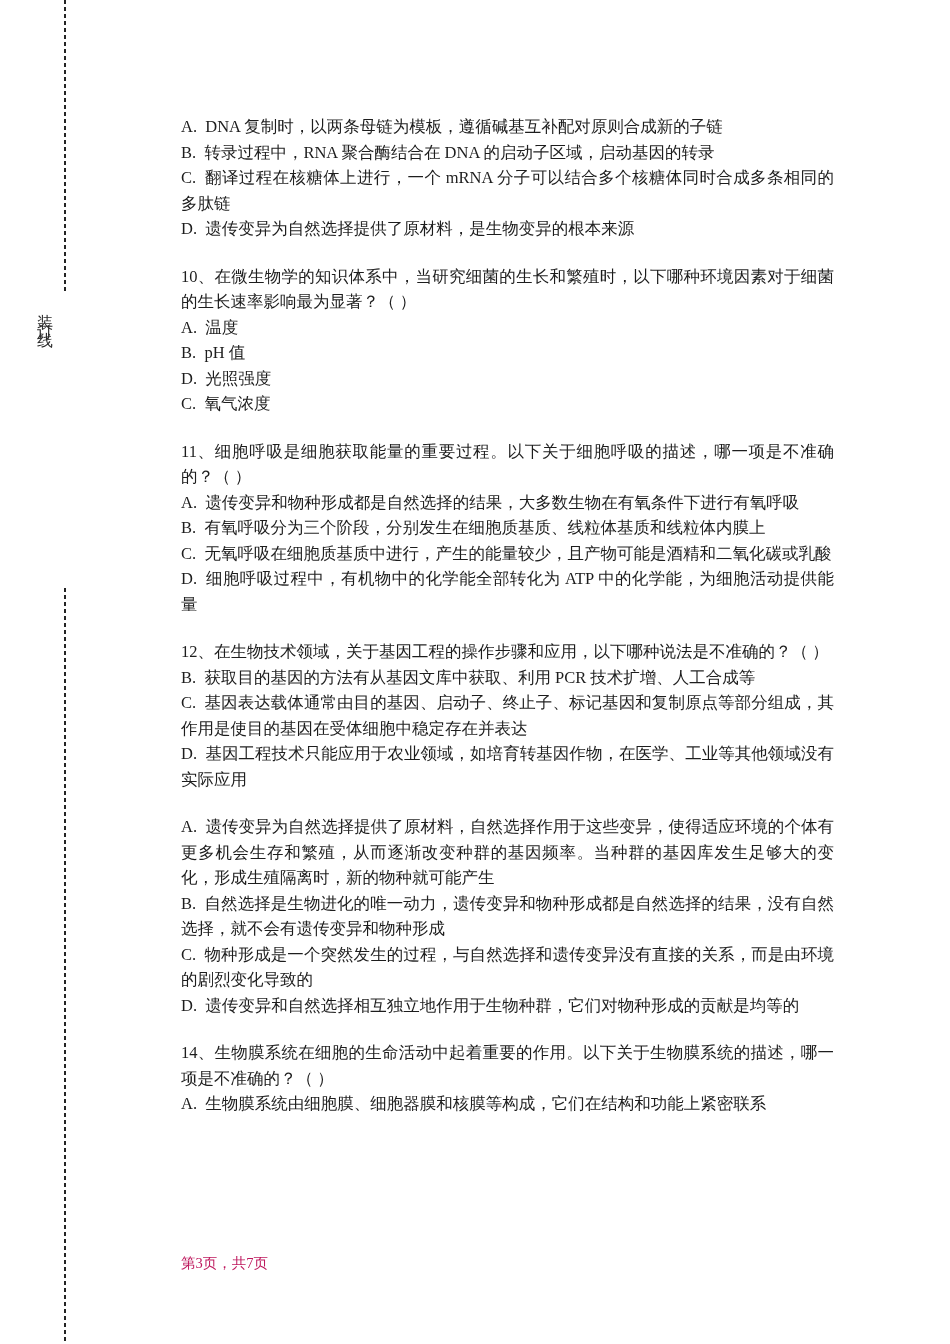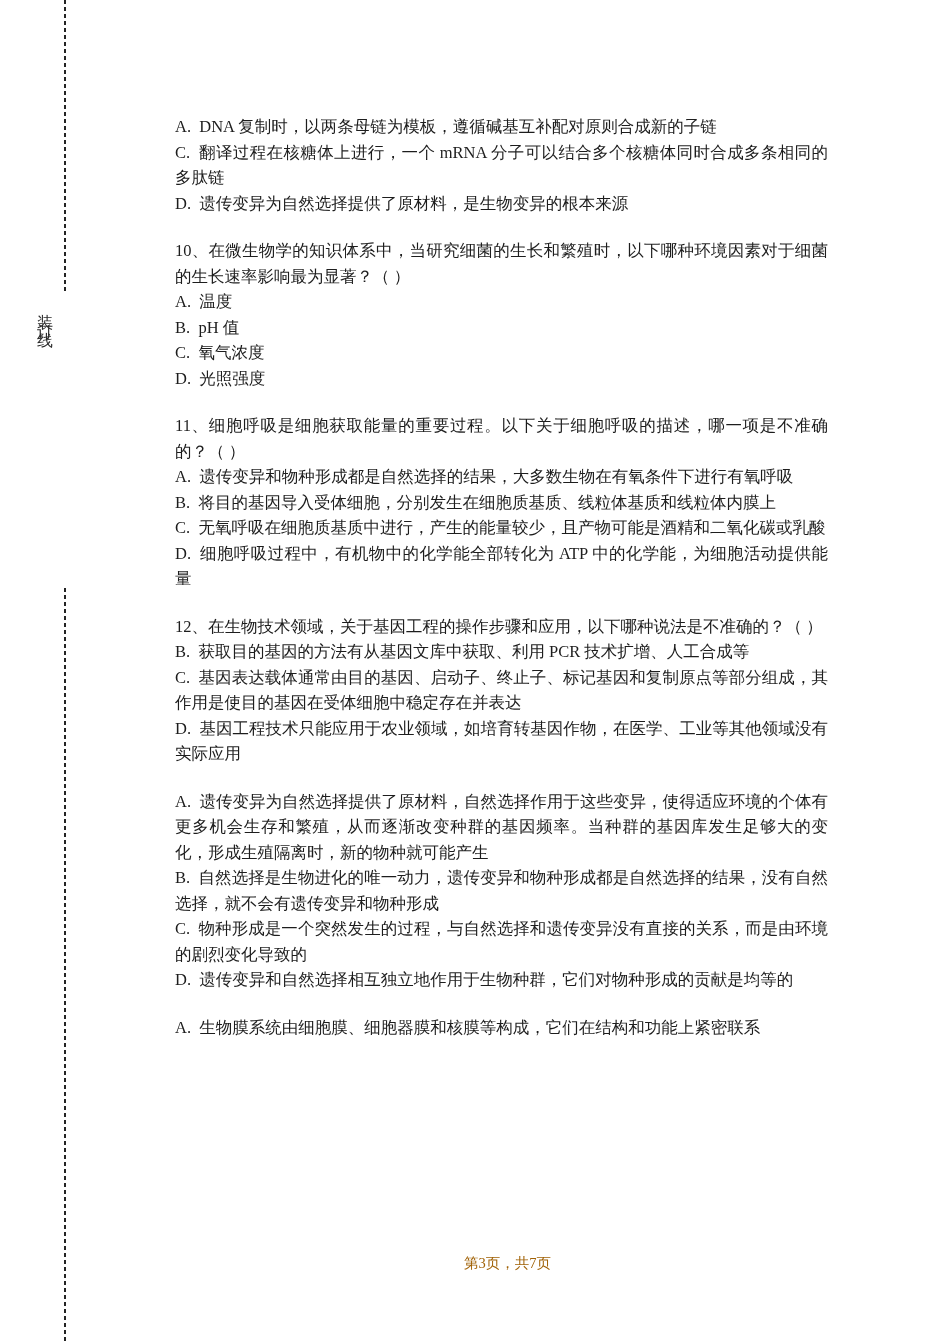--- a/index.html
+++ b/index.html
@@ -36,91 +36,93 @@
     top: 301px;
     writing-mode: vertical-rl;
     text-orientation: upright;
     font-size: 16px;
     letter-spacing: 9px;
     color: #2b2b2b;
     line-height: 18px;
   }
   .content {
     position: absolute;
-    left: 175px;
+    left: 181px;
     top: 114px;
     width: 653px;
   }
   .qblock { margin: 0 0 22px 0; }
   .qblock p {
     margin: 0;
     font-size: 16.5px;
     line-height: 25.5px;
     text-align: justify;
     white-space: pre-wrap;
     word-break: break-word;
   }
   .page-footer {
     position: absolute;
     left: 181px;
     top: 1254px;
     width: 653px;
-    text-align: center;
+    text-align: left;
     font-size: 14.5px;
-    color: #a16207;
+    color: #be185d;
   }
 </style>
 </head>
 <body>
 
 <div class="page">
 
   <div class="binding-dash top"></div>
   <div class="binding-label">装订线</div>
   <div class="binding-dash bottom"></div>
 
   <div class="content">
 
     <section class="qblock">
       <p>A.  DNA 复制时，以两条母链为模板，遵循碱基互补配对原则合成新的子链</p>
+      <p>B.  转录过程中，RNA 聚合酶结合在 DNA 的启动子区域，启动基因的转录</p>
       <p>C.  翻译过程在核糖体上进行，一个 mRNA 分子可以结合多个核糖体同时合成多条相同的多肽链</p>
       <p>D.  遗传变异为自然选择提供了原材料，是生物变异的根本来源</p>
     </section>
 
     <section class="qblock">
       <p>10、在微生物学的知识体系中，当研究细菌的生长和繁殖时，以下哪种环境因素对于细菌的生长速率影响最为显著？（ ）</p>
       <p>A.  温度</p>
       <p>B.  pH 值</p>
+      <p>D.  光照强度</p>
       <p>C.  氧气浓度</p>
-      <p>D.  光照强度</p>
     </section>
 
     <section class="qblock">
       <p>11、细胞呼吸是细胞获取能量的重要过程。以下关于细胞呼吸的描述，哪一项是不准确的？（ ）</p>
       <p>A.  遗传变异和物种形成都是自然选择的结果，大多数生物在有氧条件下进行有氧呼吸</p>
-      <p>B.  将目的基因导入受体细胞，分别发生在细胞质基质、线粒体基质和线粒体内膜上</p>
+      <p>B.  有氧呼吸分为三个阶段，分别发生在细胞质基质、线粒体基质和线粒体内膜上</p>
       <p>C.  无氧呼吸在细胞质基质中进行，产生的能量较少，且产物可能是酒精和二氧化碳或乳酸</p>
       <p>D.  细胞呼吸过程中，有机物中的化学能全部转化为 ATP 中的化学能，为细胞活动提供能量</p>
     </section>
 
     <section class="qblock">
       <p>12、在生物技术领域，关于基因工程的操作步骤和应用，以下哪种说法是不准确的？（ ）</p>
       <p>B.  获取目的基因的方法有从基因文库中获取、利用 PCR 技术扩增、人工合成等</p>
       <p>C.  基因表达载体通常由目的基因、启动子、终止子、标记基因和复制原点等部分组成，其作用是使目的基因在受体细胞中稳定存在并表达</p>
       <p>D.  基因工程技术只能应用于农业领域，如培育转基因作物，在医学、工业等其他领域没有实际应用</p>
     </section>
 
     <section class="qblock">
       <p>A.  遗传变异为自然选择提供了原材料，自然选择作用于这些变异，使得适应环境的个体有更多机会生存和繁殖，从而逐渐改变种群的基因频率。当种群的基因库发生足够大的变化，形成生殖隔离时，新的物种就可能产生</p>
       <p>B.  自然选择是生物进化的唯一动力，遗传变异和物种形成都是自然选择的结果，没有自然选择，就不会有遗传变异和物种形成</p>
       <p>C.  物种形成是一个突然发生的过程，与自然选择和遗传变异没有直接的关系，而是由环境的剧烈变化导致的</p>
       <p>D.  遗传变异和自然选择相互独立地作用于生物种群，它们对物种形成的贡献是均等的</p>
     </section>
 
     <section class="qblock">
+      <p>14、生物膜系统在细胞的生命活动中起着重要的作用。以下关于生物膜系统的描述，哪一项是不准确的？（ ）</p>
       <p>A.  生物膜系统由细胞膜、细胞器膜和核膜等构成，它们在结构和功能上紧密联系</p>
     </section>
 
   </div>
 
   <div class="page-footer">第3页，共7页</div>
 
 </div>
 
 </body></html>

